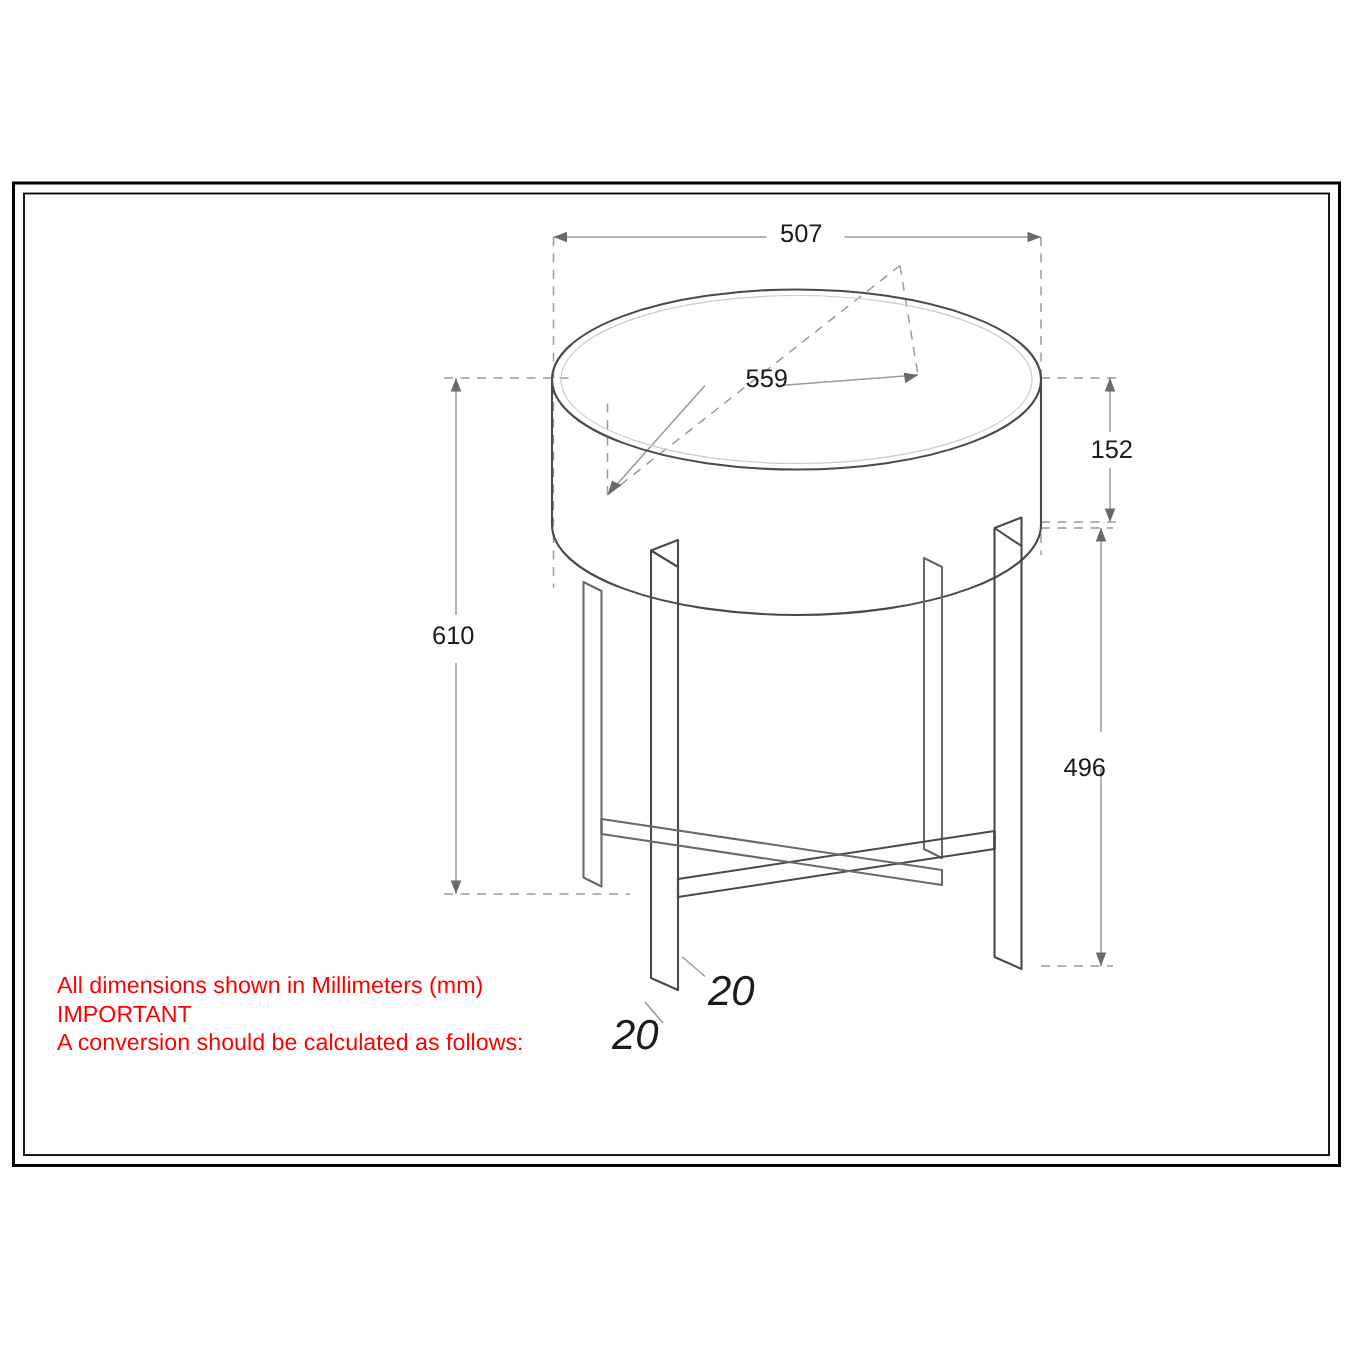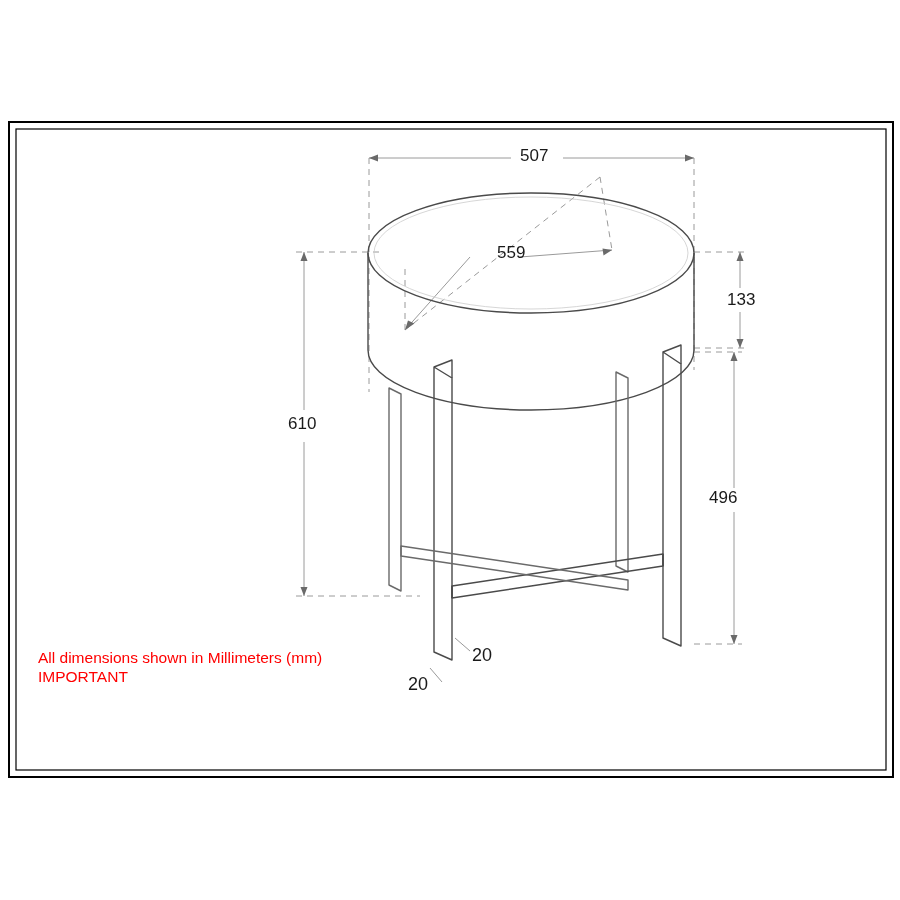--- a/index.html
+++ b/index.html
@@ -29,21 +29,22 @@
     height: 900px;
   }
   .dim-label {
     position: absolute;
     font-family: "Liberation Sans", sans-serif;
     font-size: 17px;
     color: #1a1a1a;
     white-space: nowrap;
   }
   .dim-label.big {
-    font-size: 18px;
+    font-size: 28px;
+    font-style: italic;
   }
   #notes {
     position: absolute;
     left: 38px;
     top: 648px;
     color: #ff0000;
     font-family: "Liberation Sans", sans-serif;
     font-size: 15.5px;
     line-height: 19px;
   }
@@ -129,24 +130,25 @@
 
       <path d="M452,586 L663,554 L663,566 L452,598 Z"></path>
       <path d="M401,556 L628,590 L628,580 L401,546 Z" stroke="#6a6a6a"></path>
       <path d="M452,586 L452,598"></path>
       <path d="M663,554 L663,566"></path>
     </g>
   </svg>
 
   <div class="dim-label" style="left:520px; top:146px;">507</div>
   <div class="dim-label" style="left:497px; top:243px;">559</div>
-  <div class="dim-label" style="left:727px; top:290px;">133</div>
+  <div class="dim-label" style="left:727px; top:290px;">152</div>
   <div class="dim-label" style="left:288px; top:414px;">610</div>
-  <div class="dim-label" style="left:709px; top:488px;text-align:right;">496</div>
+  <div class="dim-label" style="left:709px; top:502px;text-align:right;">496</div>
   <div class="dim-label big" style="left:472px; top:645px;">20</div>
   <div class="dim-label big" style="left:408px; top:674px;">20</div>
 
   <div id="notes">
     <div>All dimensions shown in Millimeters (mm)</div>
     <div>IMPORTANT</div>
+    <div>A conversion should be calculated as follows:</div>
   </div>
 
 </div>
 
 </body></html>

